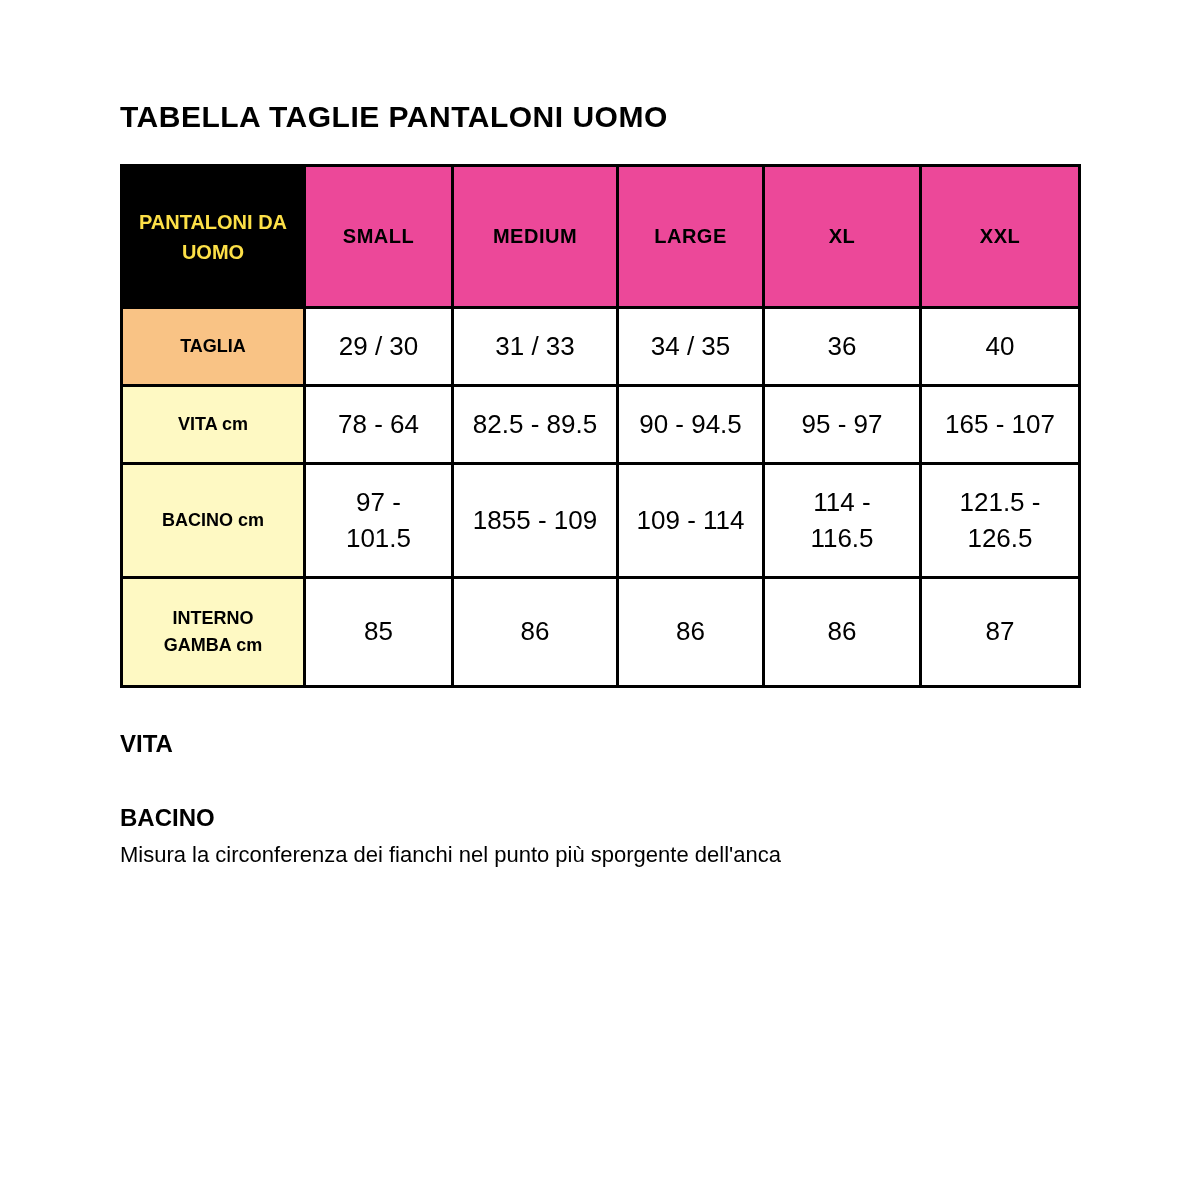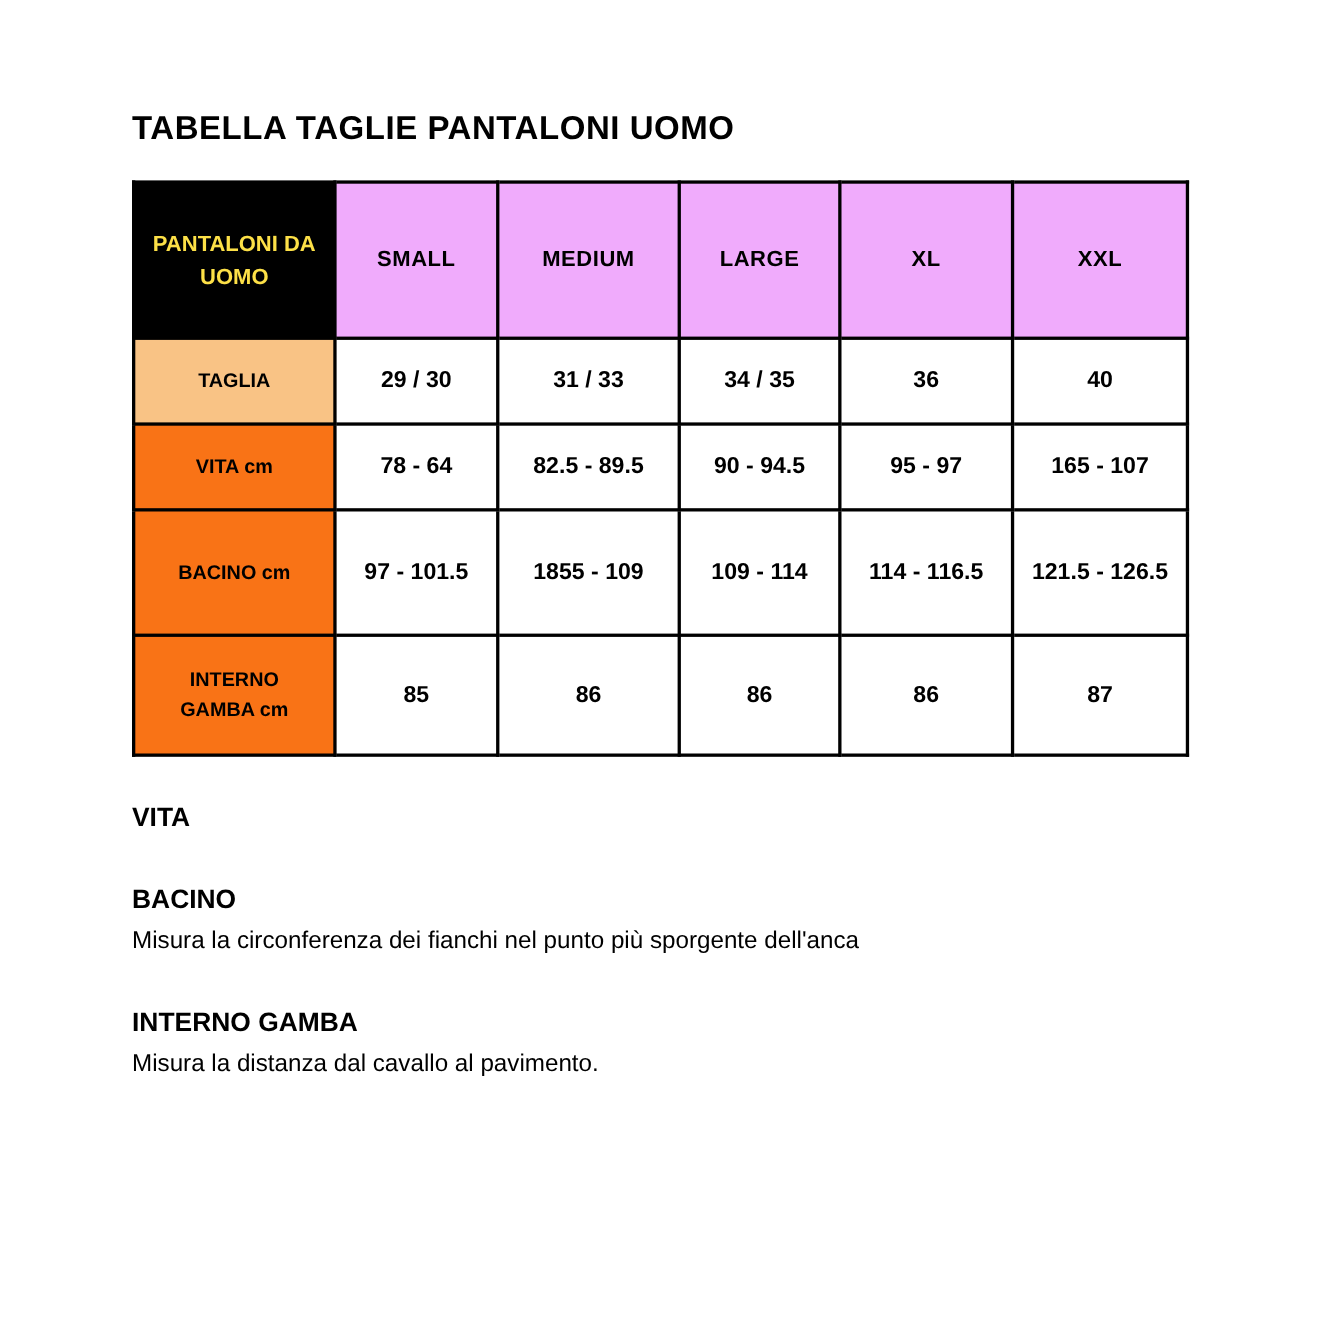--- a/index.html
+++ b/index.html
@@ -41,37 +41,37 @@
   tr.row-interno { height: 109px; }
   th.corner-cell {
     background: #000000;
     color: #fde047;
     font-size: 20px;
     font-weight: bold;
     line-height: 1.5;
     padding: 4px 26px;
   }
   th.size-col {
-    background: #f0abfc;
+    background: #ec4899;
     font-size: 20px;
     font-weight: bold;
     letter-spacing: 0.5px;
   }
   td.row-label {
     font-size: 18px;
     font-weight: bold;
     line-height: 1.5;
     padding: 4px 28px;
   }
   td.row-label.taglia { background: #f9c385; }
-  td.row-label.peach { background: #f97316; }
+  td.row-label.peach { background: #fef9c3; }
   td.val-cell {
     background: #ffffff;
-    font-size: 21px;
-    font-weight: bold;
+    font-size: 26px;
+    font-weight: normal;
     line-height: 1.35;
   }
   .guide-title {
     font-size: 30px;
     font-weight: bold;
     letter-spacing: 0.5px;
     margin-top: 72px;
     margin-bottom: 36px;
   }
   .guide-section { margin-bottom: 46px; }
@@ -154,18 +154,14 @@
 
   <div class="guide-section">
     <div class="guide-heading">VITA</div>
   </div>
 
   <div class="guide-section">
     <div class="guide-heading">BACINO</div>
     <div class="guide-text">Misura la circonferenza dei fianchi nel punto più sporgente dell'anca</div>
   </div>
 
-  <div class="guide-section">
-    <div class="guide-heading">INTERNO GAMBA</div>
-    <div class="guide-text">Misura la distanza dal cavallo al pavimento.</div>
-  </div>
 
 </div>
 
 </body></html>

